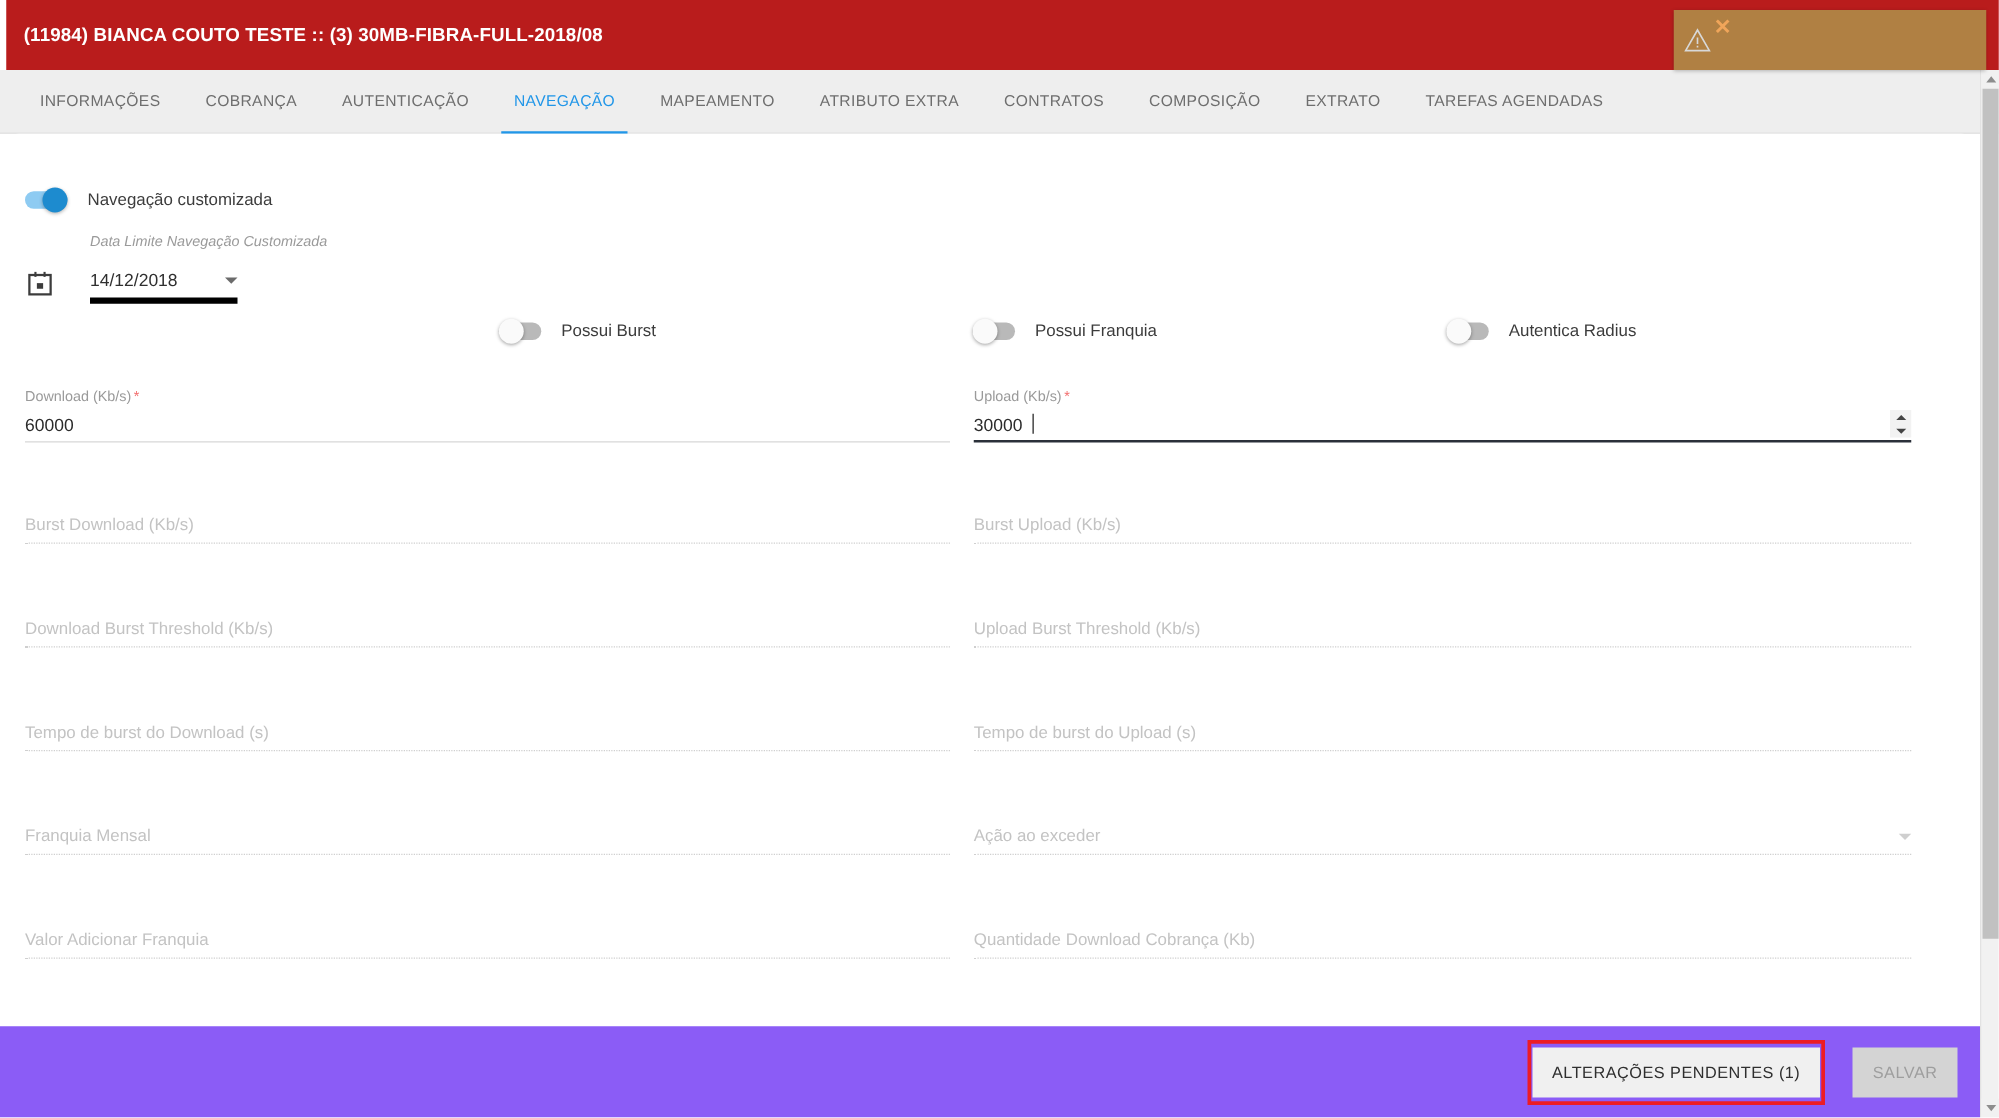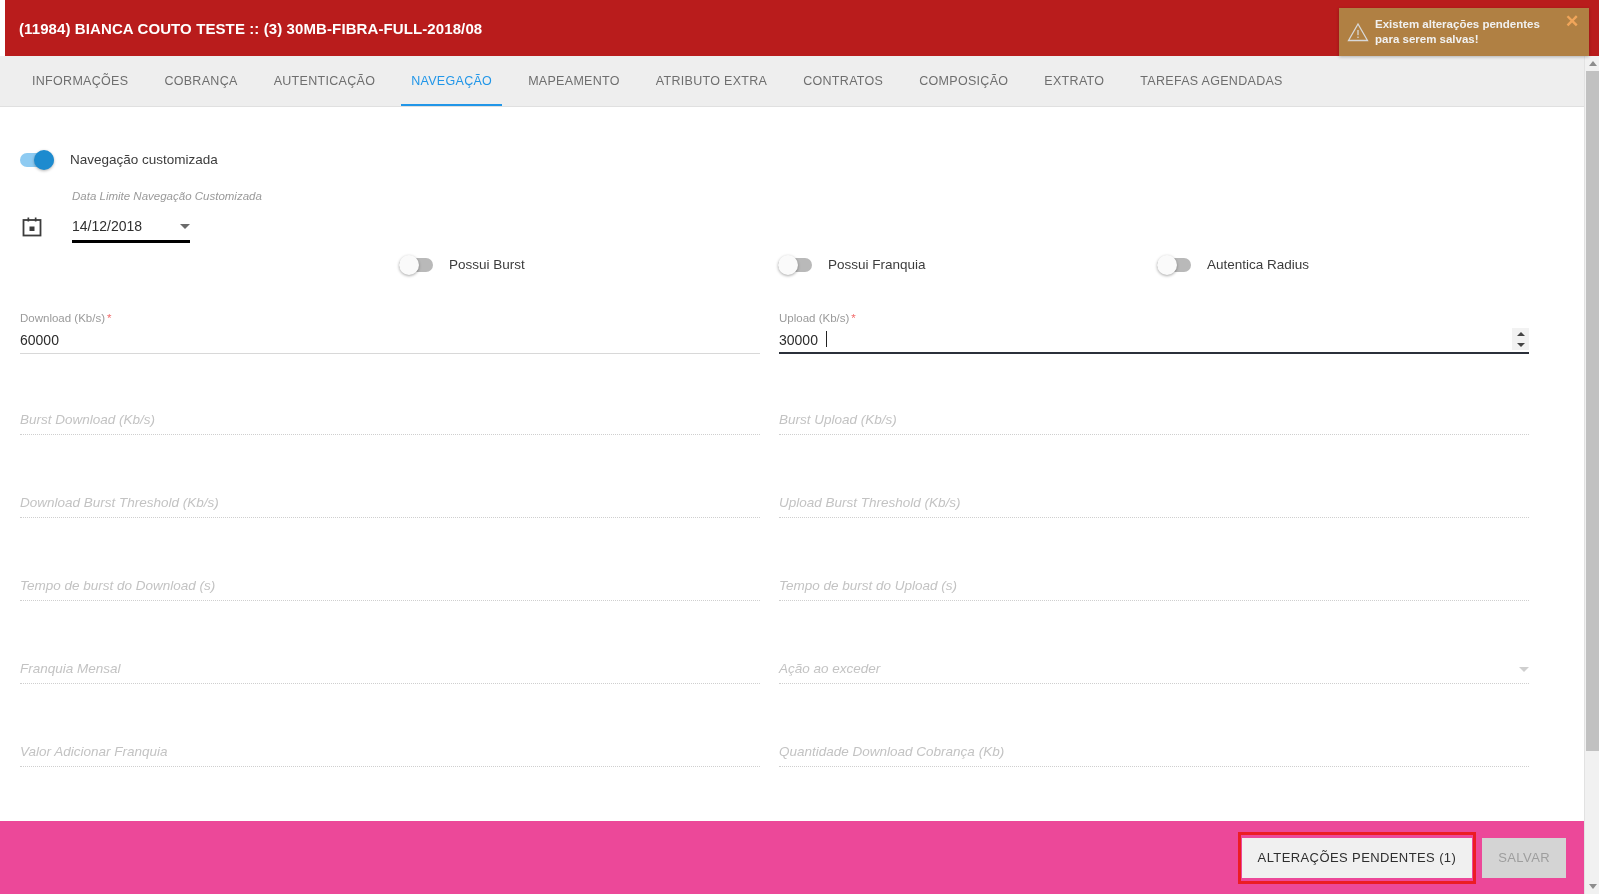--- a/index.html
+++ b/index.html
@@ -42,21 +42,21 @@
   .toast-close {
     flex:0 0 16px; color:#f0a55a; font-size:17px; line-height:15px;
     font-weight:bold; align-self:flex-start; cursor:pointer;
     font-family:"Liberation Sans", sans-serif;
   }
 
   
   .tabbar {
     position:absolute; top:56px; left:0; width:1599px; height:51px;
     background:#eeeeee;
-    display:flex; align-items:flex-end;
+    display:flex; align-items:center;
     border-bottom:1px solid #e0e0e0;
     padding-left:14px;
   }
   .tab {
     position:relative; height:51px; display:flex; align-items:center;
     padding:0 18px; font-size:12.5px; letter-spacing:.3px;
     color:#6e6e6e; cursor:pointer; white-space:nowrap;
   }
   .tab.active { color:#2196e8; }
   .tab.active::after {
@@ -89,21 +89,21 @@
 
   
   .date-group { position:absolute; top:108px; left:20px; display:flex; align-items:flex-end; }
   .cal-icon { width:26px; height:26px; margin-bottom:2px; margin-right:26px; color:#3c3c3c; }
   .date-field { position:relative; width:118px; }
   .date-float-label {
     position:absolute; top:-28px; left:0; font-size:11.5px; color:#9a9a9a; white-space:nowrap;font-style:italic;
   }
   .date-value-row {
     display:flex; align-items:center; justify-content:space-between;
-    border-bottom:3px solid #000000; padding-bottom:6px;
+    border-bottom:5px solid #000000; padding-bottom:6px;
   }
   .date-value { font-size:14px; color:#2f2f2f; }
   .caret-down {
     width:0; height:0; border-left:5px solid transparent; border-right:5px solid transparent;
     border-top:5px solid #6b6b6b;
   }
 
   .sw-burst    { position:absolute; top:150px; left:399px; }
   .sw-franquia { position:absolute; top:150px; left:778px; }
   .sw-radius   { position:absolute; top:150px; left:1157px; }
@@ -126,36 +126,36 @@
   .spinner {
     position:absolute; right:0; bottom:4px; width:17px; height:22px;
     background:#f2f2f2; display:flex; flex-direction:column;
     align-items:center; justify-content:space-around; cursor:pointer;
   }
   .spin-up, .spin-dn { width:0; height:0; border-left:4px solid transparent; border-right:4px solid transparent; }
   .spin-up { border-bottom:4px solid #444; }
   .spin-dn { border-top:4px solid #444; }
 
   
-  .dfield { position:absolute;font-style:italic; }
+  .dfield { position:absolute; }
   .dfield .d-text { font-size:13.5px; color:#c3c3c3; padding-bottom:7px; white-space:nowrap; }
   .dfield .d-underline {
     height:1px; border-bottom:1px dotted #cfcfcf; width:100%;
   }
   .dfield .d-row { display:flex; align-items:flex-end; justify-content:space-between; }
   .d-caret {
     width:0; height:0; border-left:5px solid transparent; border-right:5px solid transparent;
     border-top:5px solid #cfcfcf; margin-bottom:11px;
   }
 
   
   .footer {
     position:absolute; left:0; bottom:0; width:1584px; height:73px;
-    background:#ec4899; display:flex; align-items:center; justify-content:flex-end;
-    padding-right:18px; gap:0px;
+    background:#8b5cf6; display:flex; align-items:center; justify-content:flex-end;
+    padding-right:18px; gap:16px;
   }
   .btn-pend-wrap { position:relative; margin-right:10px; }
   .btn {
     height:40px; padding:0 16px; border:0; cursor:pointer;
     font-size:13px; letter-spacing:.4px; font-family:"Liberation Sans", sans-serif;
     display:inline-flex; align-items:center; justify-content:center;
   }
   .btn-pend { background:#f0f0f0; color:#2f2f2f; }
   .btn-pend-wrap::after {
     content:""; position:absolute; left:-4px; top:-6px; right:-4px; bottom:-6px;
@@ -191,21 +191,20 @@
   </div>
 
   <div class="toast">
     <div class="toast-icon">
       <svg width="22" height="20" viewBox="0 0 22 20">
         <path d="M11 2 L20.5 18.5 L1.5 18.5 Z" fill="none" stroke="#d8d8d8" stroke-width="1.3"></path>
         <rect x="10.35" y="8" width="1.3" height="5.2" fill="#d8d8d8"></rect>
         <rect x="10.35" y="14.6" width="1.3" height="1.4" fill="#d8d8d8"></rect>
       </svg>
     </div>
-    <div class="toast-msg">Existem alterações pendentes para serem salvas!</div>
     <div class="toast-close">✕</div>
   </div>
 
   <div class="tabbar">
     <div class="tab">INFORMAÇÕES</div>
     <div class="tab">COBRANÇA</div>
     <div class="tab">AUTENTICAÇÃO</div>
     <div class="tab active">NAVEGAÇÃO</div>
     <div class="tab">MAPEAMENTO</div>
     <div class="tab">ATRIBUTO EXTRA</div>

